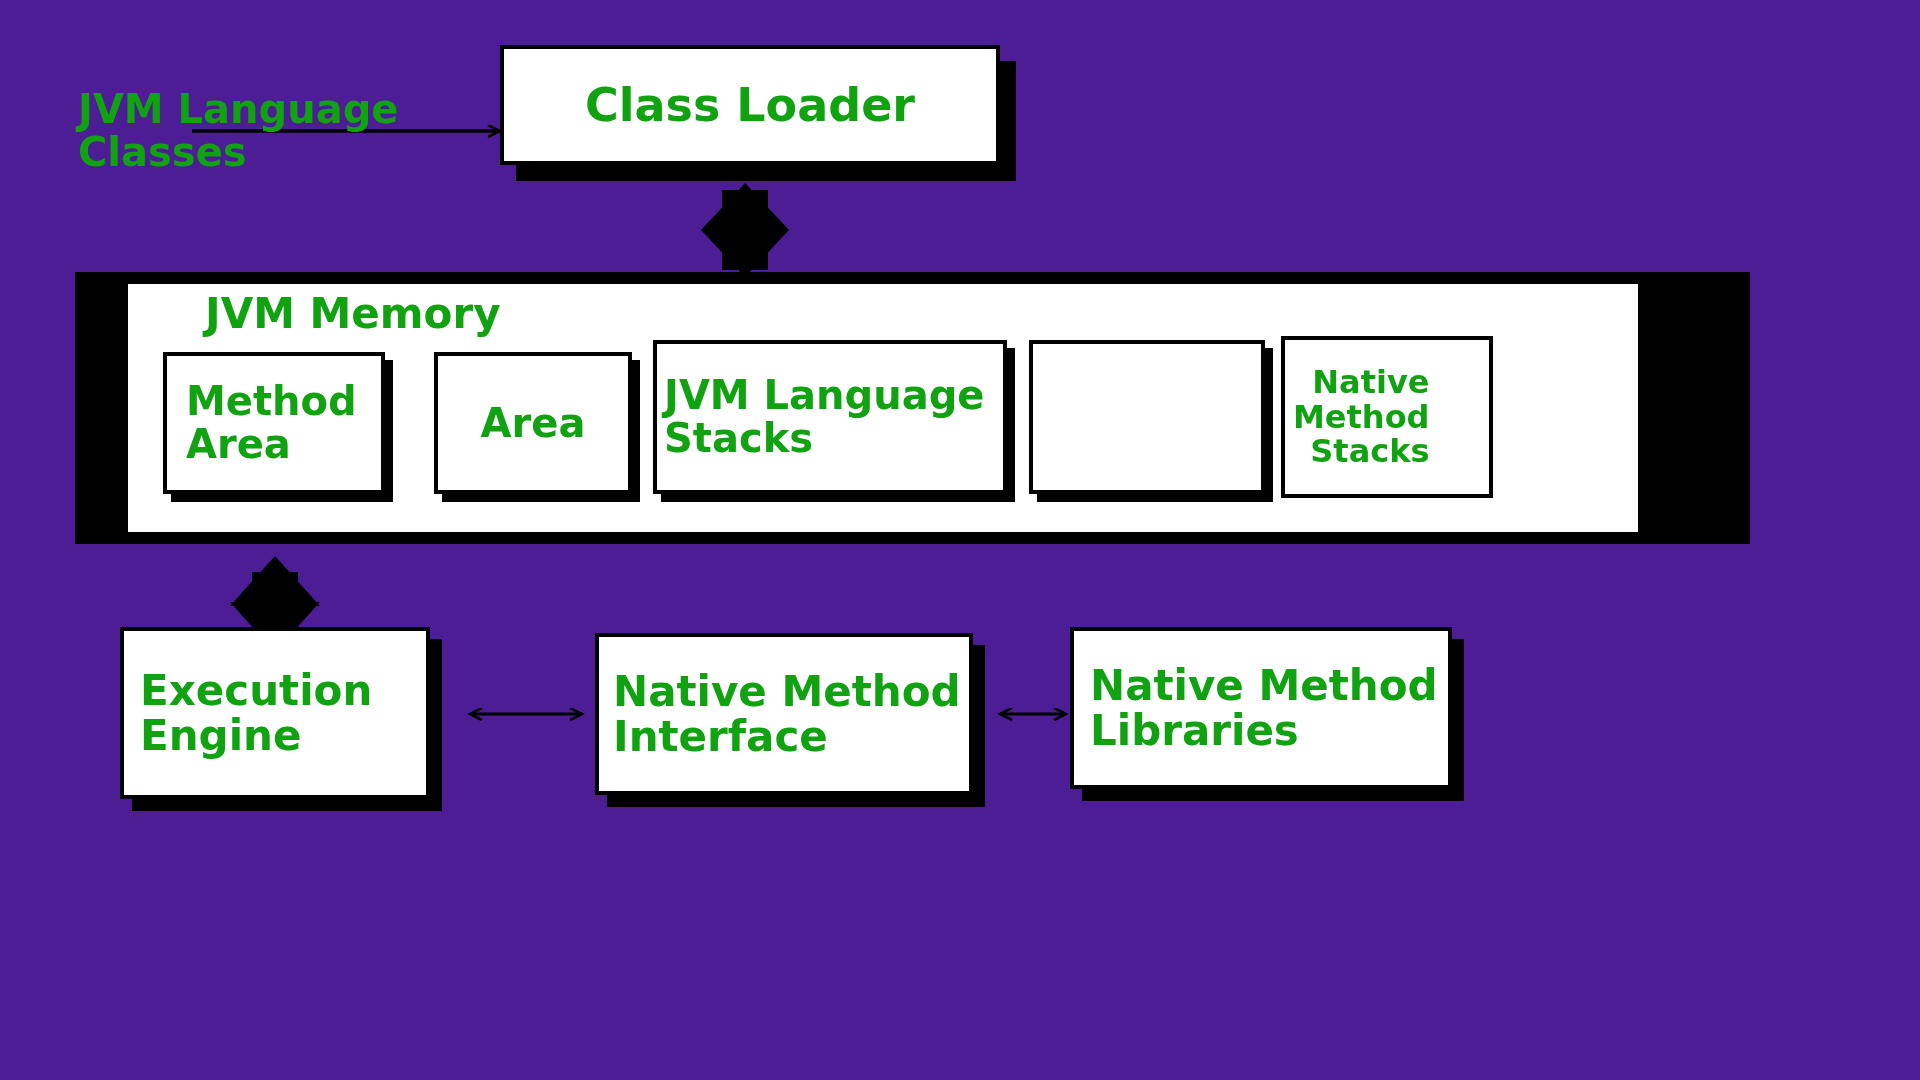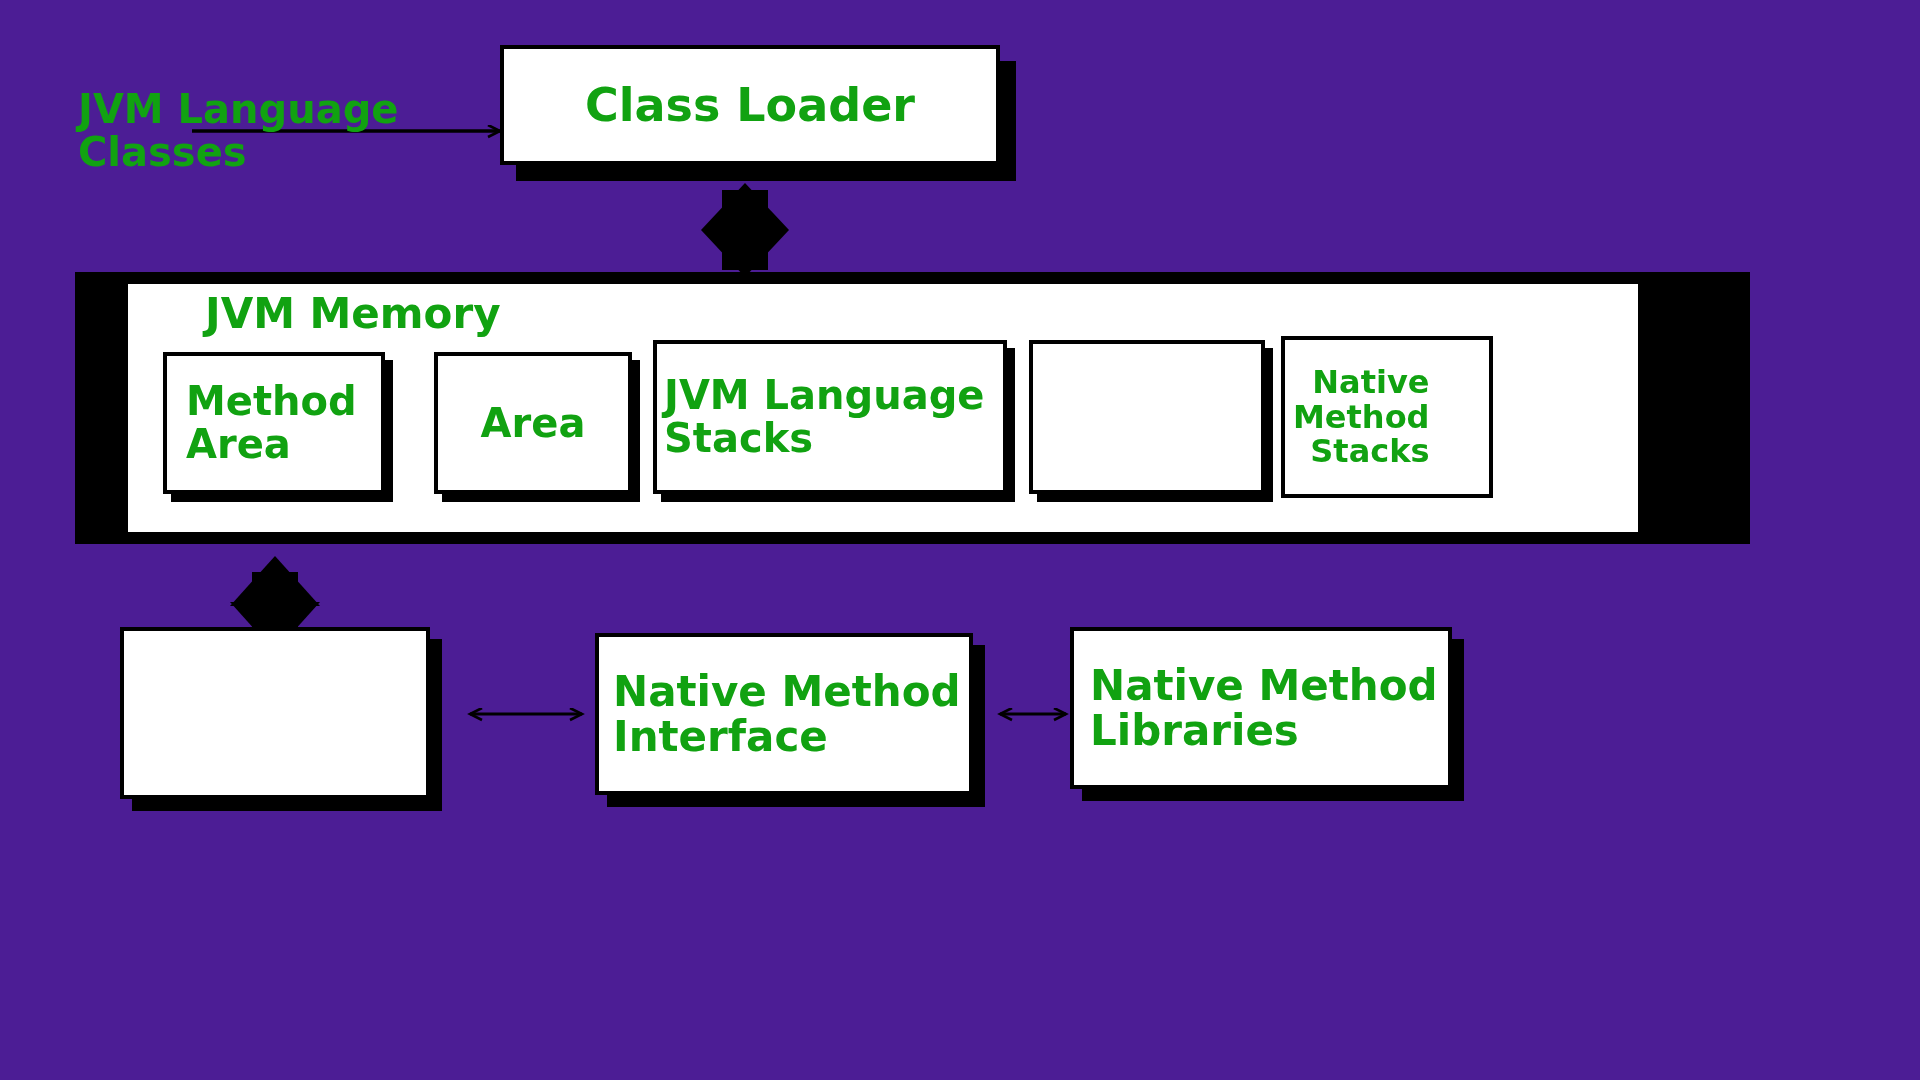--- a/index.html
+++ b/index.html
@@ -146,20 +146,22 @@
 Stacks</div>
 
   <div class="box thin" style="left:1029px; top:340px; width:236px; height:154px;"></div>
 
   <div class="box thin noshadow" style="left:1281px; top:336px; width:212px; height:162px;"></div>
   <div class="left-label t-sm" style="left:1293px; top:336px; width:205px; height:162px;text-align:right;">Native
 Method
 Stacks</div>
 
   <div class="box" style="left:120px; top:627px; width:310px; height:172px;"></div>
+  <div class="left-label t-xl" style="left:140px; top:627px; width:300px; height:172px;">Execution
+Engine</div>
 
   <div class="box" style="left:595px; top:633px; width:378px; height:162px;"></div>
   <div class="left-label t-xl" style="left:613px; top:633px; width:370px; height:162px;">Native Method
 Interface</div>
 
   <div class="box" style="left:1070px; top:627px; width:382px; height:162px;"></div>
   <div class="left-label t-xl" style="left:1090px; top:627px; width:374px; height:162px;">Native Method
 Libraries</div>
 
 </div>

